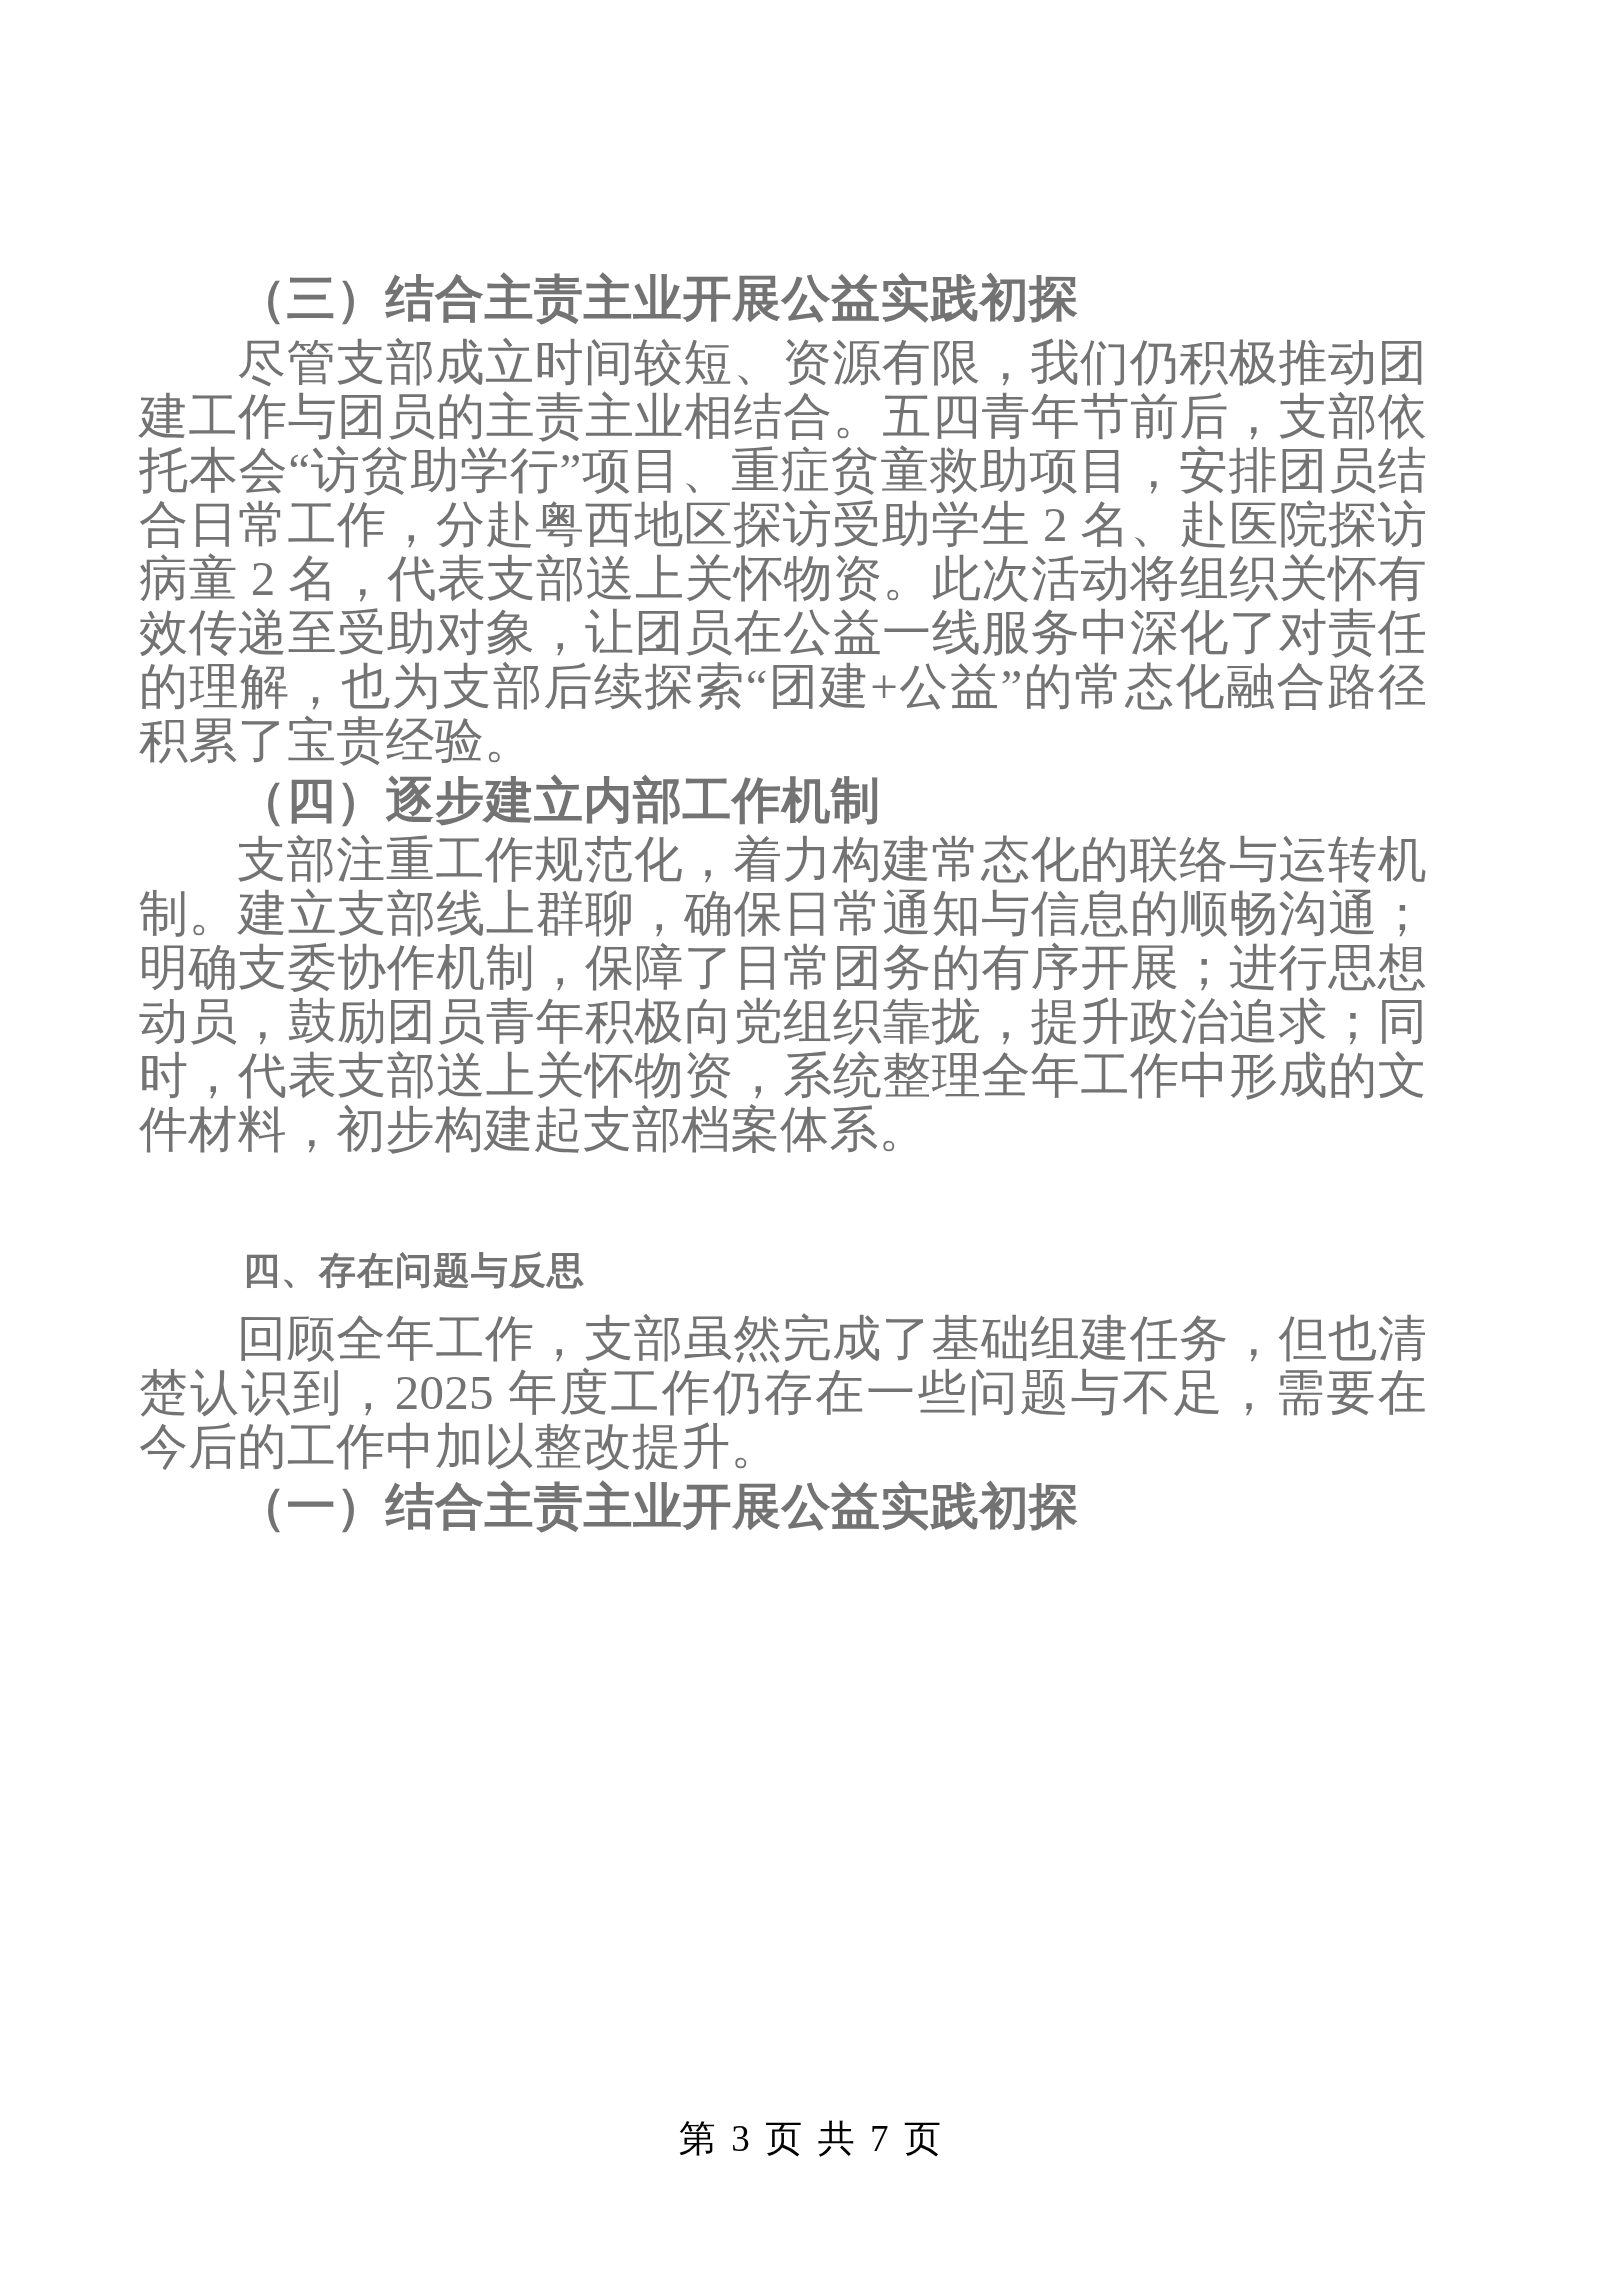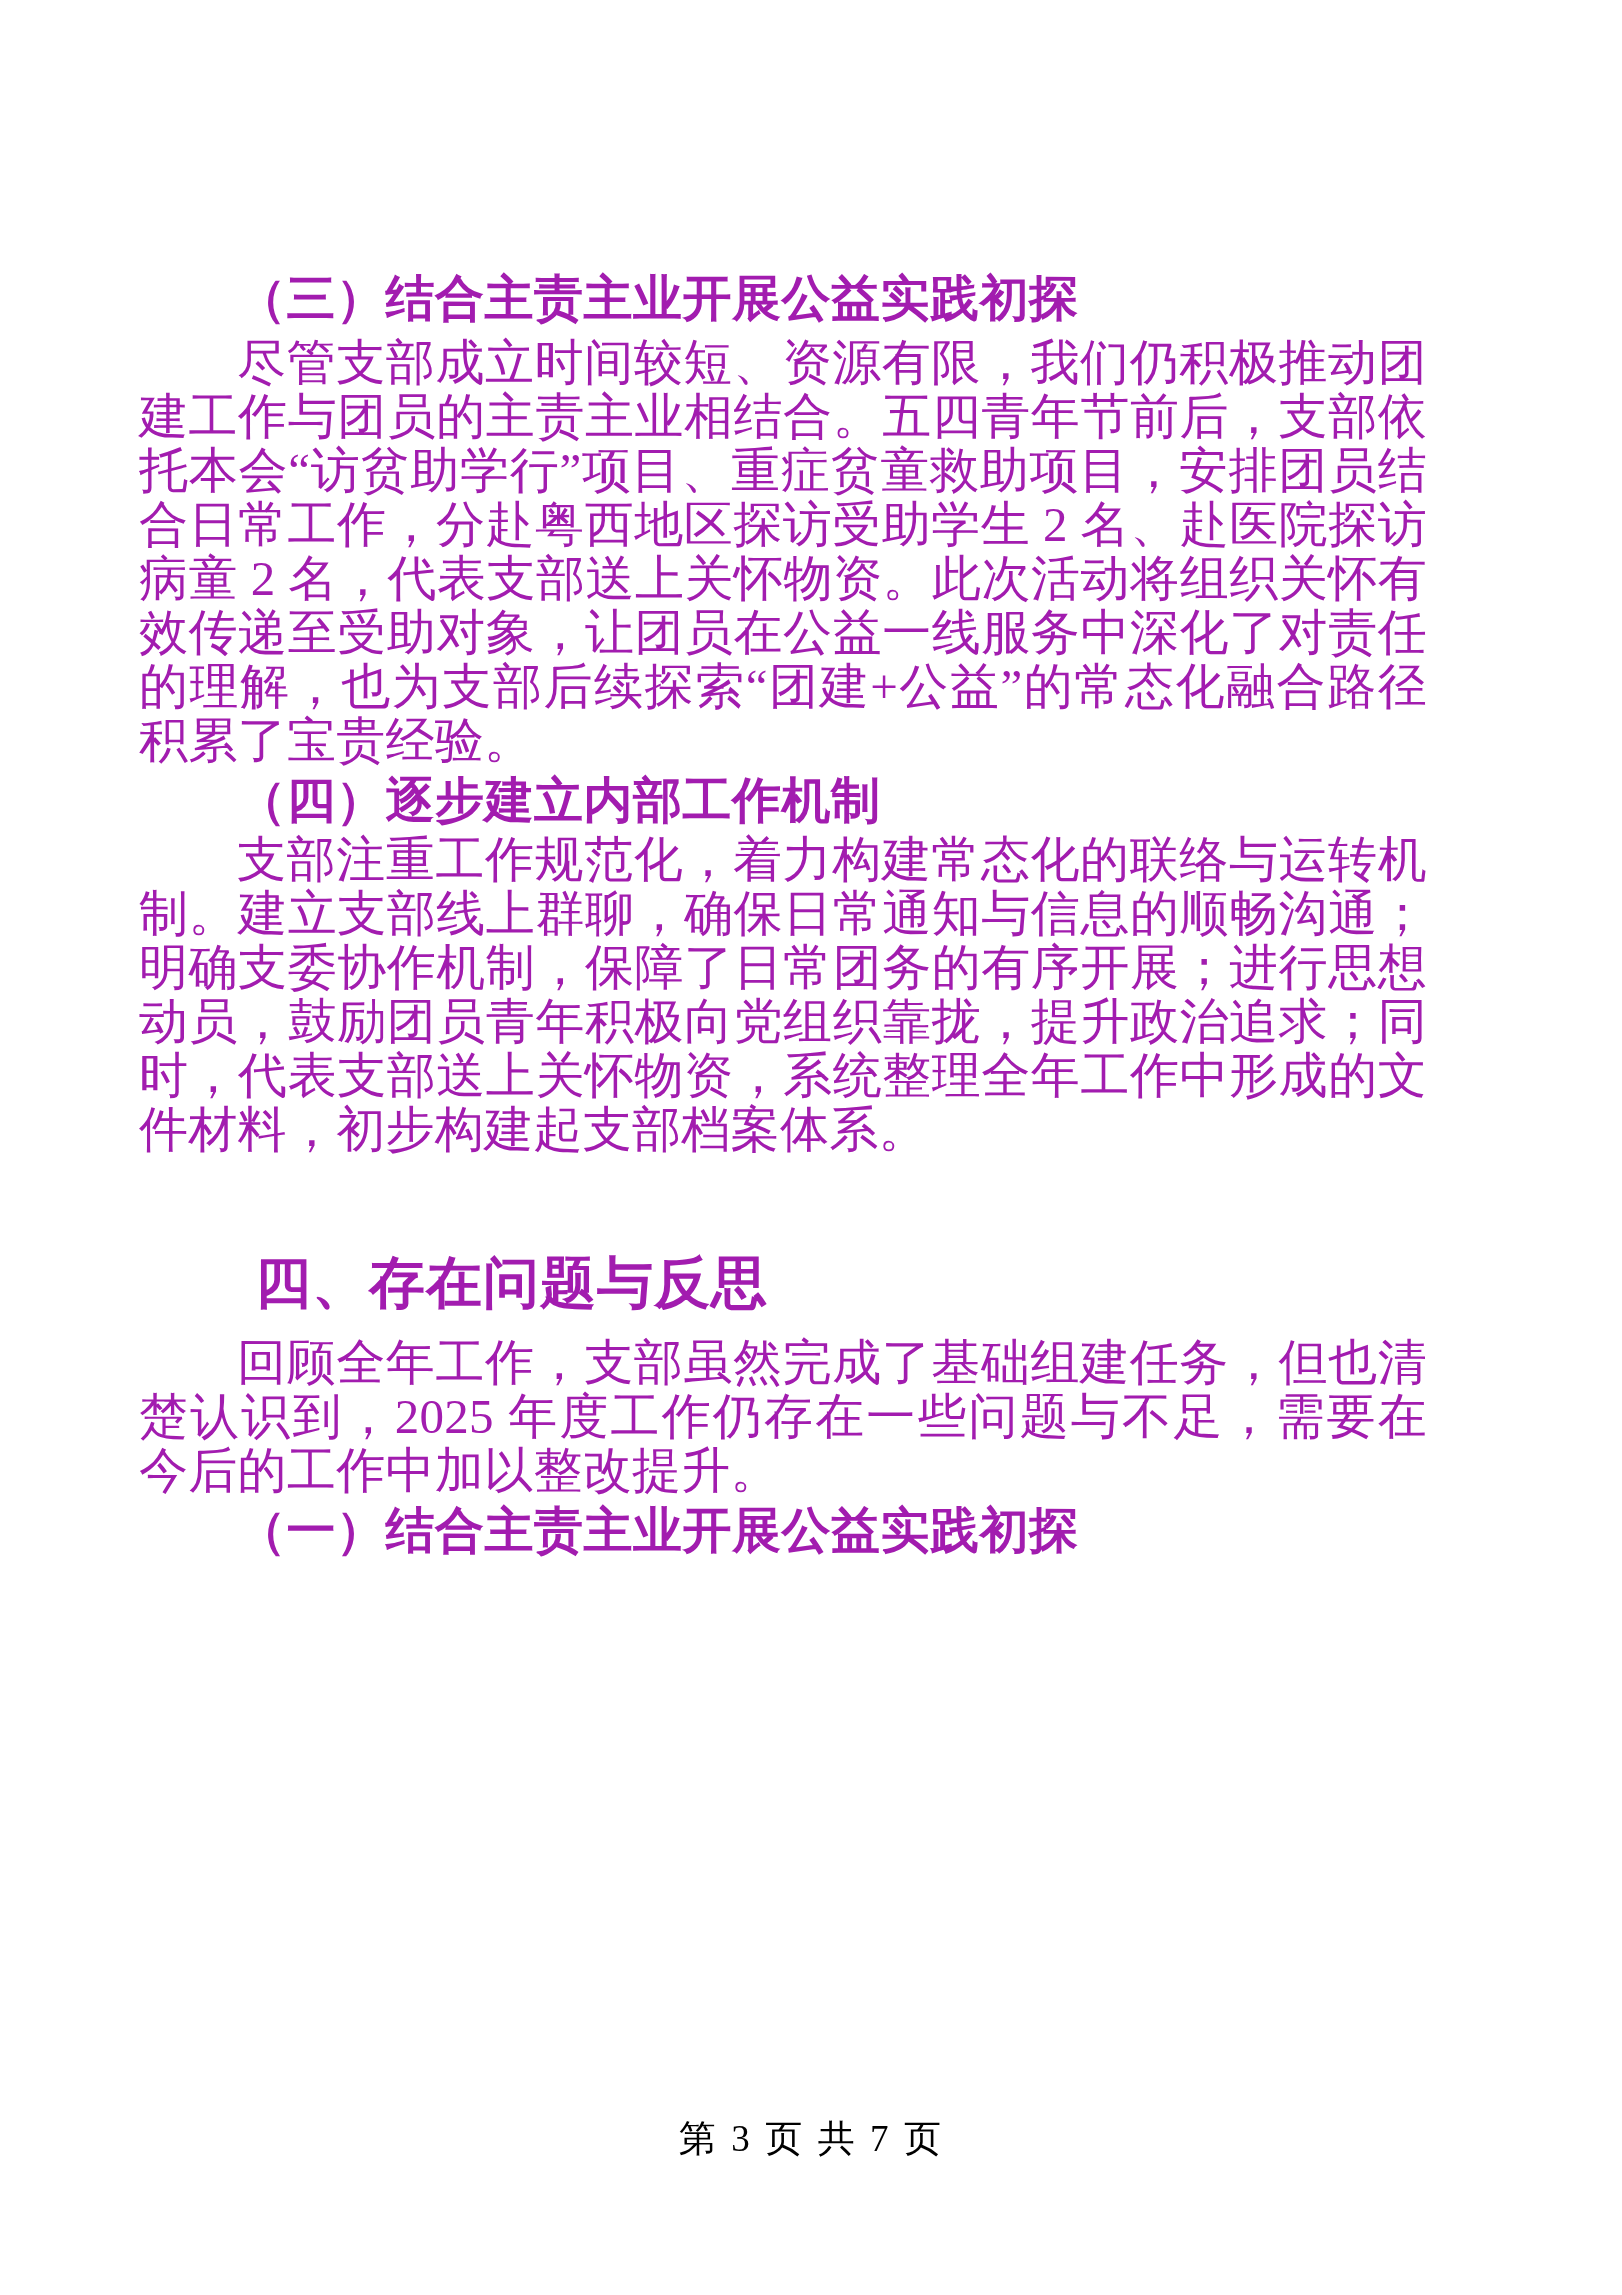--- a/index.html
+++ b/index.html
@@ -17,21 +17,21 @@
   }
   .content {
     position: absolute;
     left: 139px;
     top: 266px;
     width: 1288px;
   }
 
   
   .para, .subhead, .mainhead {
-    color: #a21caf;
+    color: #737373;
     font-family: "Liberation Serif", "DejaVu Serif", serif;
     text-align: justify;
     text-justify: inter-character;
     white-space: normal;
     word-break: break-all;
   }
 
   .para {
     font-size: 49px;
     line-height: 54px;
@@ -45,28 +45,28 @@
     font-size: 49px;
     line-height: 65px;
     font-weight: bold;
     text-indent: 98px;
     text-align: left;
     letter-spacing: 0.5px;
     margin: 0;
   }
 
   .mainhead {
-    font-size: 56px;
+    font-size: 37px;
     line-height: 65px;
     font-weight: bold;
     font-family: "Liberation Sans", "DejaVu Sans", sans-serif;
     text-indent: 100px;
     text-align: left;
     letter-spacing: 1px;
-    margin: 16px;
+    margin: 4px;
   }
 
   .gap-small { height: 5.1px; }
   .gap-section { height: 77px; }
 
   .footer {
     position: absolute;
     left: 0;
     right: 0;
     top: 2116px;

